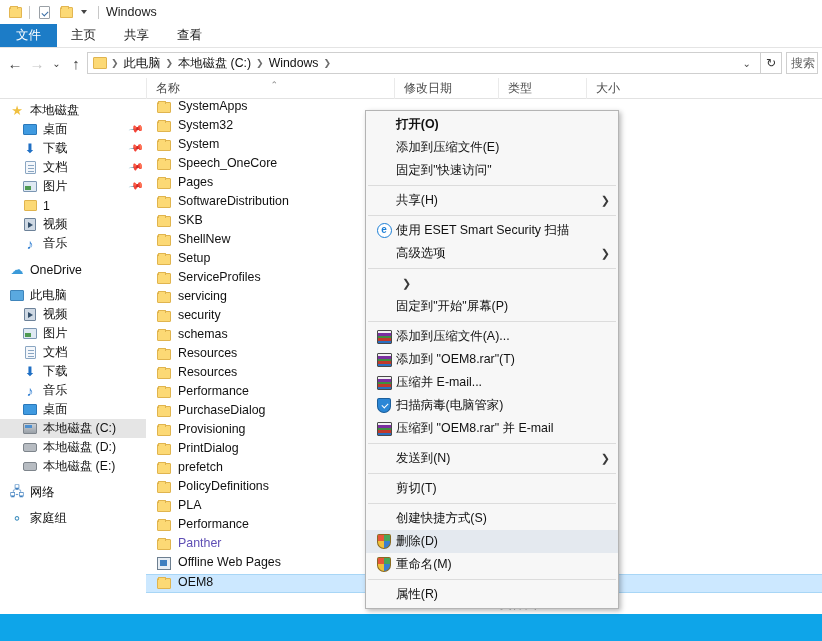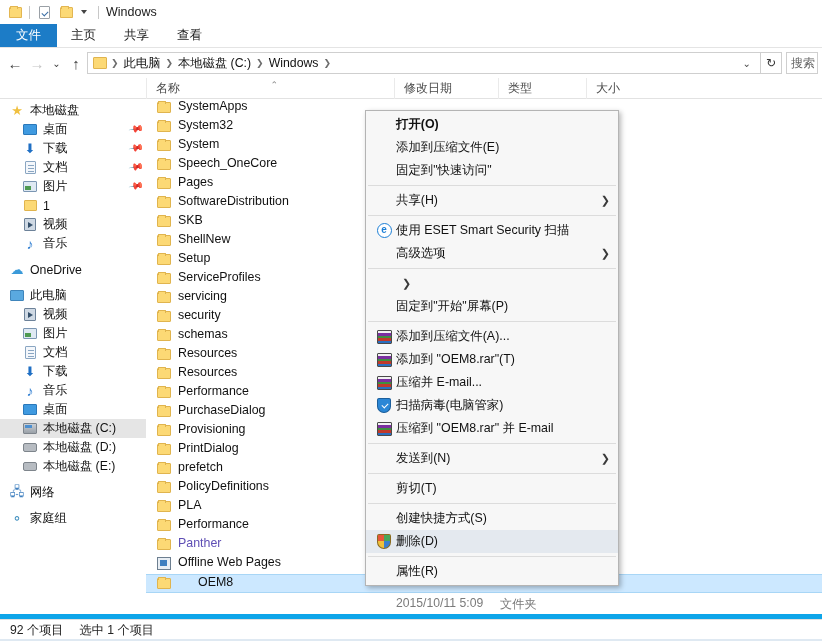--- a/index.html
+++ b/index.html
@@ -97,21 +97,21 @@
   .ic-pc { width:14px;height:11px;background:#5aa9e0;border:1px solid #3f85bb;border-radius:1px;}
   .ic-hdd { width:14px;height:9px;background:#b7bcc2;border:1px solid #7e858c;border-radius:2px;position:relative;}
   .ic-hddc { width:14px;height:11px;background:linear-gradient(#c9ced4,#9aa1a8);border:1px solid #7e858c;border-radius:1px;position:relative;}
   .ic-hddc:after{content:"";position:absolute;left:1px;top:1px;width:7px;height:3px;background:#4c8fd0;}
   .ic-net { color:#3f7fbf; font-size:13px;}
   .ic-home { color:#3f8fbf; font-size:13px;}
 
   
   .filelist { flex:1; background:#fff; position:relative; overflow:hidden; }
   .frow { height:19px; display:flex; align-items:flex-start; font-size:12.4px; color:#111; padding-left:10px; }
-  .frow.sel { background:#cce8ff; border-top:1px solid #a8d6f6; border-bottom:1px solid #a8d6f6; height:19px;gap:20px;}
+  .frow.sel { background:#cce8ff; border-top:1px solid #a8d6f6; border-bottom:1px solid #a8d6f6; height:19px;}
   .frow .fi { width:16px; height:16px; margin-right:6px; flex:0 0 16px; display:flex; align-items:center; justify-content:center;}
   .fold-ic { width:14px;height:11px;background:#fcd975;border:1px solid #e0b44e;border-radius:1px;position:relative;}
   .fold-ic:before{content:"";position:absolute;left:0;top:-2px;width:6px;height:2px;background:#fcd975;border:1px solid #e0b44e;border-bottom:none;border-radius:1px 1px 0 0;}
   .web-ic { width:14px;height:13px;background:#e8eef4;border:1px solid #6d7f90;position:relative;}
   .web-ic:after{content:"";position:absolute;left:2px;top:2px;width:7px;height:6px;background:#3f7fbf;}
   .fname.compressed { color:#5f4fb5; }
   .fmeta { position:absolute; font-size:12.2px; color:#1a1a1a; white-space:nowrap;}
 
   
   .ctxmenu {
@@ -618,26 +618,27 @@
       <div class="mi">
         <span class="mico"></span>
         <span class="lbl">创建快捷方式(S)</span>
       </div>
       <div class="mi hover">
         <span class="mico">
           <span class="ic-uac"></span>
         </span>
         <span class="lbl">删除(D)</span>
       </div>
+      <div class="mi">
+        <span class="mico">
+          <span class="ic-uac"></span>
+        </span>
+        <span class="lbl">重命名(M)</span>
+      </div>
       <div class="msep"></div>
       <div class="mi">
         <span class="mico"></span>
         <span class="lbl">属性(R)</span>
       </div>
     </div>
 
-  <div class="statusbar">
-    <span>92 个项目</span>
-    <span class="s2">选中 1 个项目</span>
-    <div class="underline-accent"></div>
-  </div>
 
 </div>
 
 </body></html>

